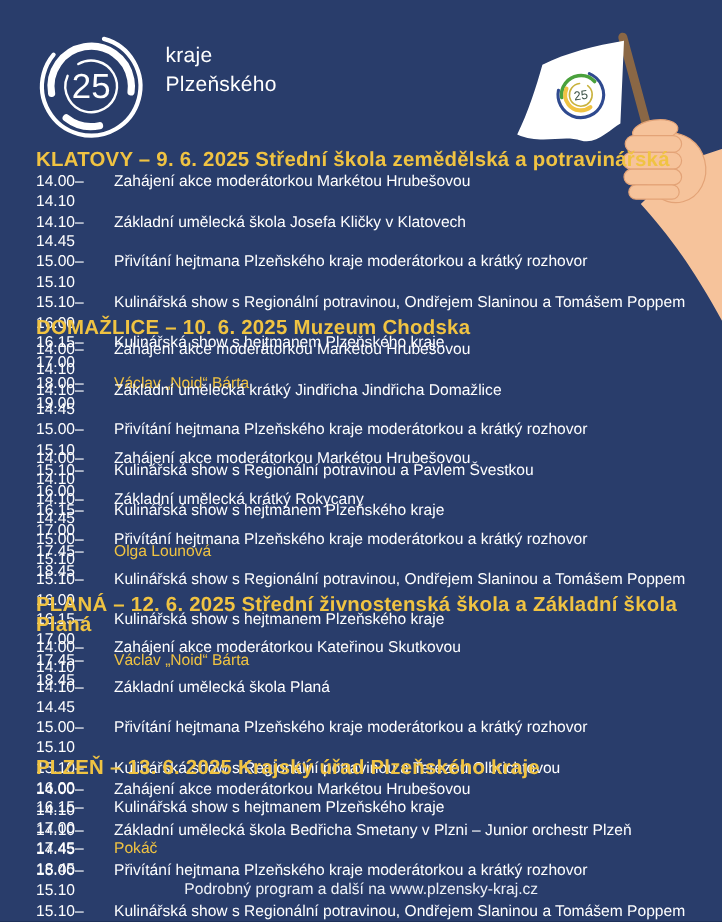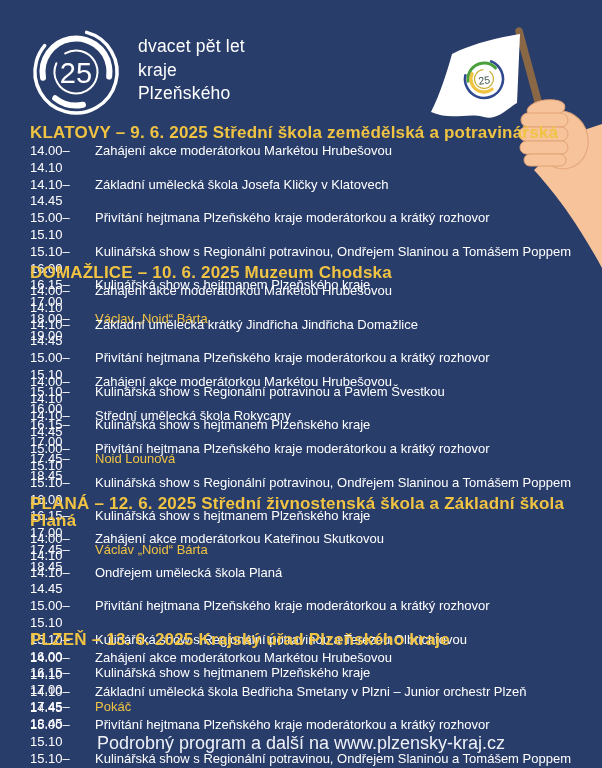--- a/index.html
+++ b/index.html
@@ -26,41 +26,40 @@
   .section:nth-of-type(2){top:264px;}
   .section:nth-of-type(3){top:374px;}
   .section:nth-of-type(4){top:495px;}
   .section:nth-of-type(5){top:615px;margin-top:16px;}
   .sec-title{margin:0 0 2px 0;color:var(--yellow);font-size:17px;line-height:17px;font-weight:700;letter-spacing:.2px;}
   .row{display:flex;color:var(--white);font-size:13px;line-height:16.8px;}
   .time{flex:0 0 65px;}
   .desc{flex:1;}
   .row.highlight .desc{color:var(--yellow);}
   
-  .footer{position:absolute;left:0;right:0;top:733px;text-align:center;color:#eef1f7;font-size:18px;}
+  .footer{position:absolute;left:0;right:0;top:733px;text-align:center;color:#eef1f7;font-size:13px;}
   
   .flag-svg{position:absolute;top:0;left:0;pointer-events:none;}
 </style>
 </head>
 <body>
 
 <div class="poster">
 
   <div class="brand">
     <svg class="logo-svg" width="92" height="92" viewBox="0 0 92 92">
       <g fill="none" stroke="#ffffff" stroke-linecap="round">
         <circle cx="46" cy="46" r="41" stroke-width="3.5" pathLength="100" stroke-dasharray="82 18" transform="rotate(-75 46 46)"></circle>
         <circle cx="46" cy="46" r="33.5" stroke-width="6" pathLength="100" stroke-dasharray="55 45" transform="rotate(170 46 46)"></circle>
         <circle cx="46" cy="46" r="33.5" stroke-width="6" pathLength="100" stroke-dasharray="14 86" transform="rotate(78 46 46)"></circle>
         <circle cx="46" cy="46" r="21.5" stroke-width="2" pathLength="100" stroke-dasharray="90 10" transform="rotate(-120 46 46)"></circle>
       </g>
       <text x="46" y="47" text-anchor="middle" dominant-baseline="central" font-size="29" fill="#ffffff" font-family="Liberation Sans, DejaVu Sans, sans-serif">25</text>
     </svg>
     <div class="brand-title">
-      <span>dvacet pět let</span>
       <span>kraje</span>
       <span>Plzeňského</span>
     </div>
   </div>
 
   <svg class="flag-svg" width="602" height="300" viewBox="0 0 602 300">
 
     <line x1="519" y1="31" x2="561" y2="186" stroke="#8a6745" stroke-width="7.5" stroke-linecap="round"></line>
 
     <path d="M 520,34 C 496,38 472,44 452,54 C 447,72 440,94 431,112
@@ -146,35 +145,35 @@
     <span class="desc">Kulinářská show s Regionální potravinou a Pavlem Švestkou</span>
   </div>
 
   <div class="row">
     <span class="time">16.15–17.00</span>
     <span class="desc">Kulinářská show s hejtmanem Plzeňského kraje</span>
   </div>
 
   <div class="row highlight">
     <span class="time">17.45–18.45</span>
-    <span class="desc">Noid Lounová</span>
-  </div>
-</div>
-  </section>
-
-  <section class="section">
-    <div class="rows">
-  <div class="row">
-    <span class="time">14.00–14.10</span>
-    <span class="desc">Zahájení akce moderátorkou Markétou Hrubešovou</span>
-  </div>
-
-  <div class="row">
-    <span class="time">14.10–14.45</span>
-    <span class="desc">Střední umělecká škola Rokycany</span>
+    <span class="desc">Olga Lounová</span>
+  </div>
+</div>
+  </section>
+
+  <section class="section">
+    <div class="rows">
+  <div class="row">
+    <span class="time">14.00–14.10</span>
+    <span class="desc">Zahájení akce moderátorkou Markétou Hrubešovou</span>
+  </div>
+
+  <div class="row">
+    <span class="time">14.10–14.45</span>
+    <span class="desc">Základní umělecká krátký Rokycany</span>
   </div>
 
   <div class="row">
     <span class="time">15.00–15.10</span>
     <span class="desc">Přivítání hejtmana Plzeňského kraje moderátorkou a krátký rozhovor</span>
   </div>
 
   <div class="row">
     <span class="time">15.10–16.00</span>
     <span class="desc">Kulinářská show s Regionální potravinou, Ondřejem Slaninou a Tomášem Poppem</span>
@@ -195,21 +194,21 @@
   <section class="section">
     <h2 class="sec-title">PLANÁ – 12. 6. 2025 Střední živnostenská škola a Základní škola Planá</h2>
     <div class="rows">
   <div class="row">
     <span class="time">14.00–14.10</span>
     <span class="desc">Zahájení akce moderátorkou Kateřinou Skutkovou</span>
   </div>
 
   <div class="row">
     <span class="time">14.10–14.45</span>
-    <span class="desc">Ondřejem umělecká škola Planá</span>
+    <span class="desc">Základní umělecká škola Planá</span>
   </div>
 
   <div class="row">
     <span class="time">15.00–15.10</span>
     <span class="desc">Přivítání hejtmana Plzeňského kraje moderátorkou a krátký rozhovor</span>
   </div>
 
   <div class="row">
     <span class="time">15.10–16.00</span>
     <span class="desc">Kulinářská show s Regionální potravinou a Terezou Olbrichtovou</span>

